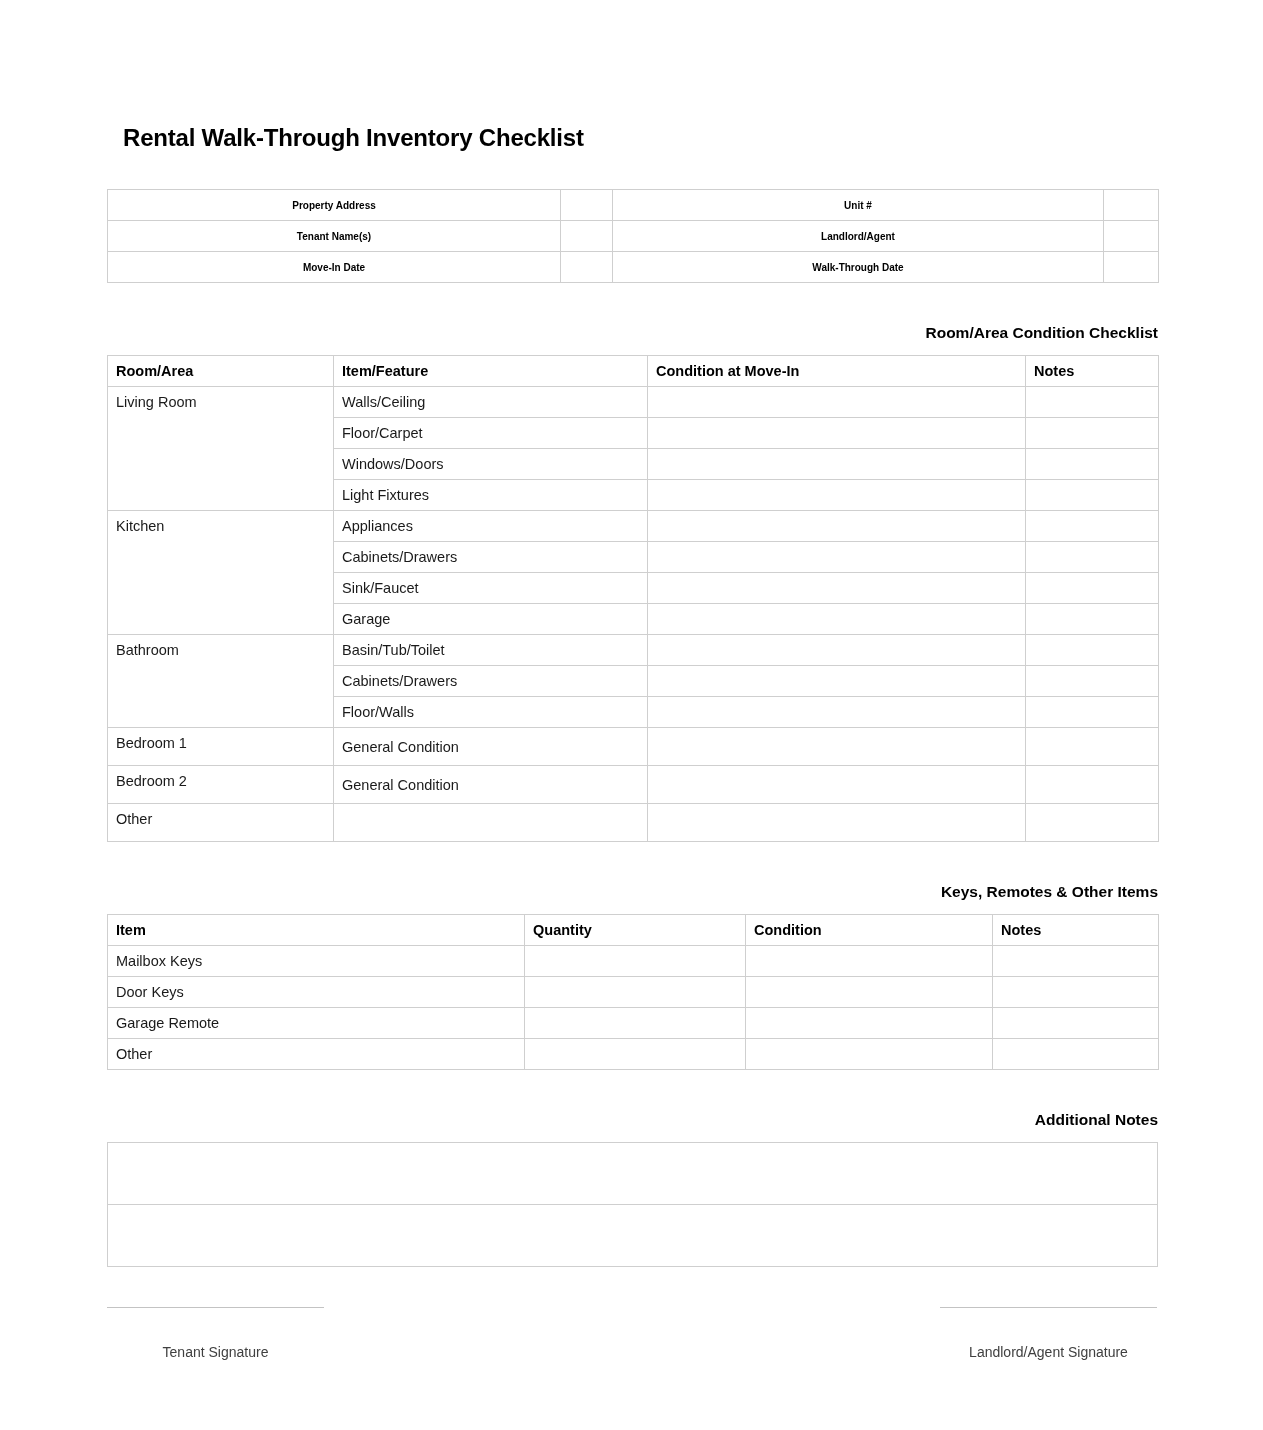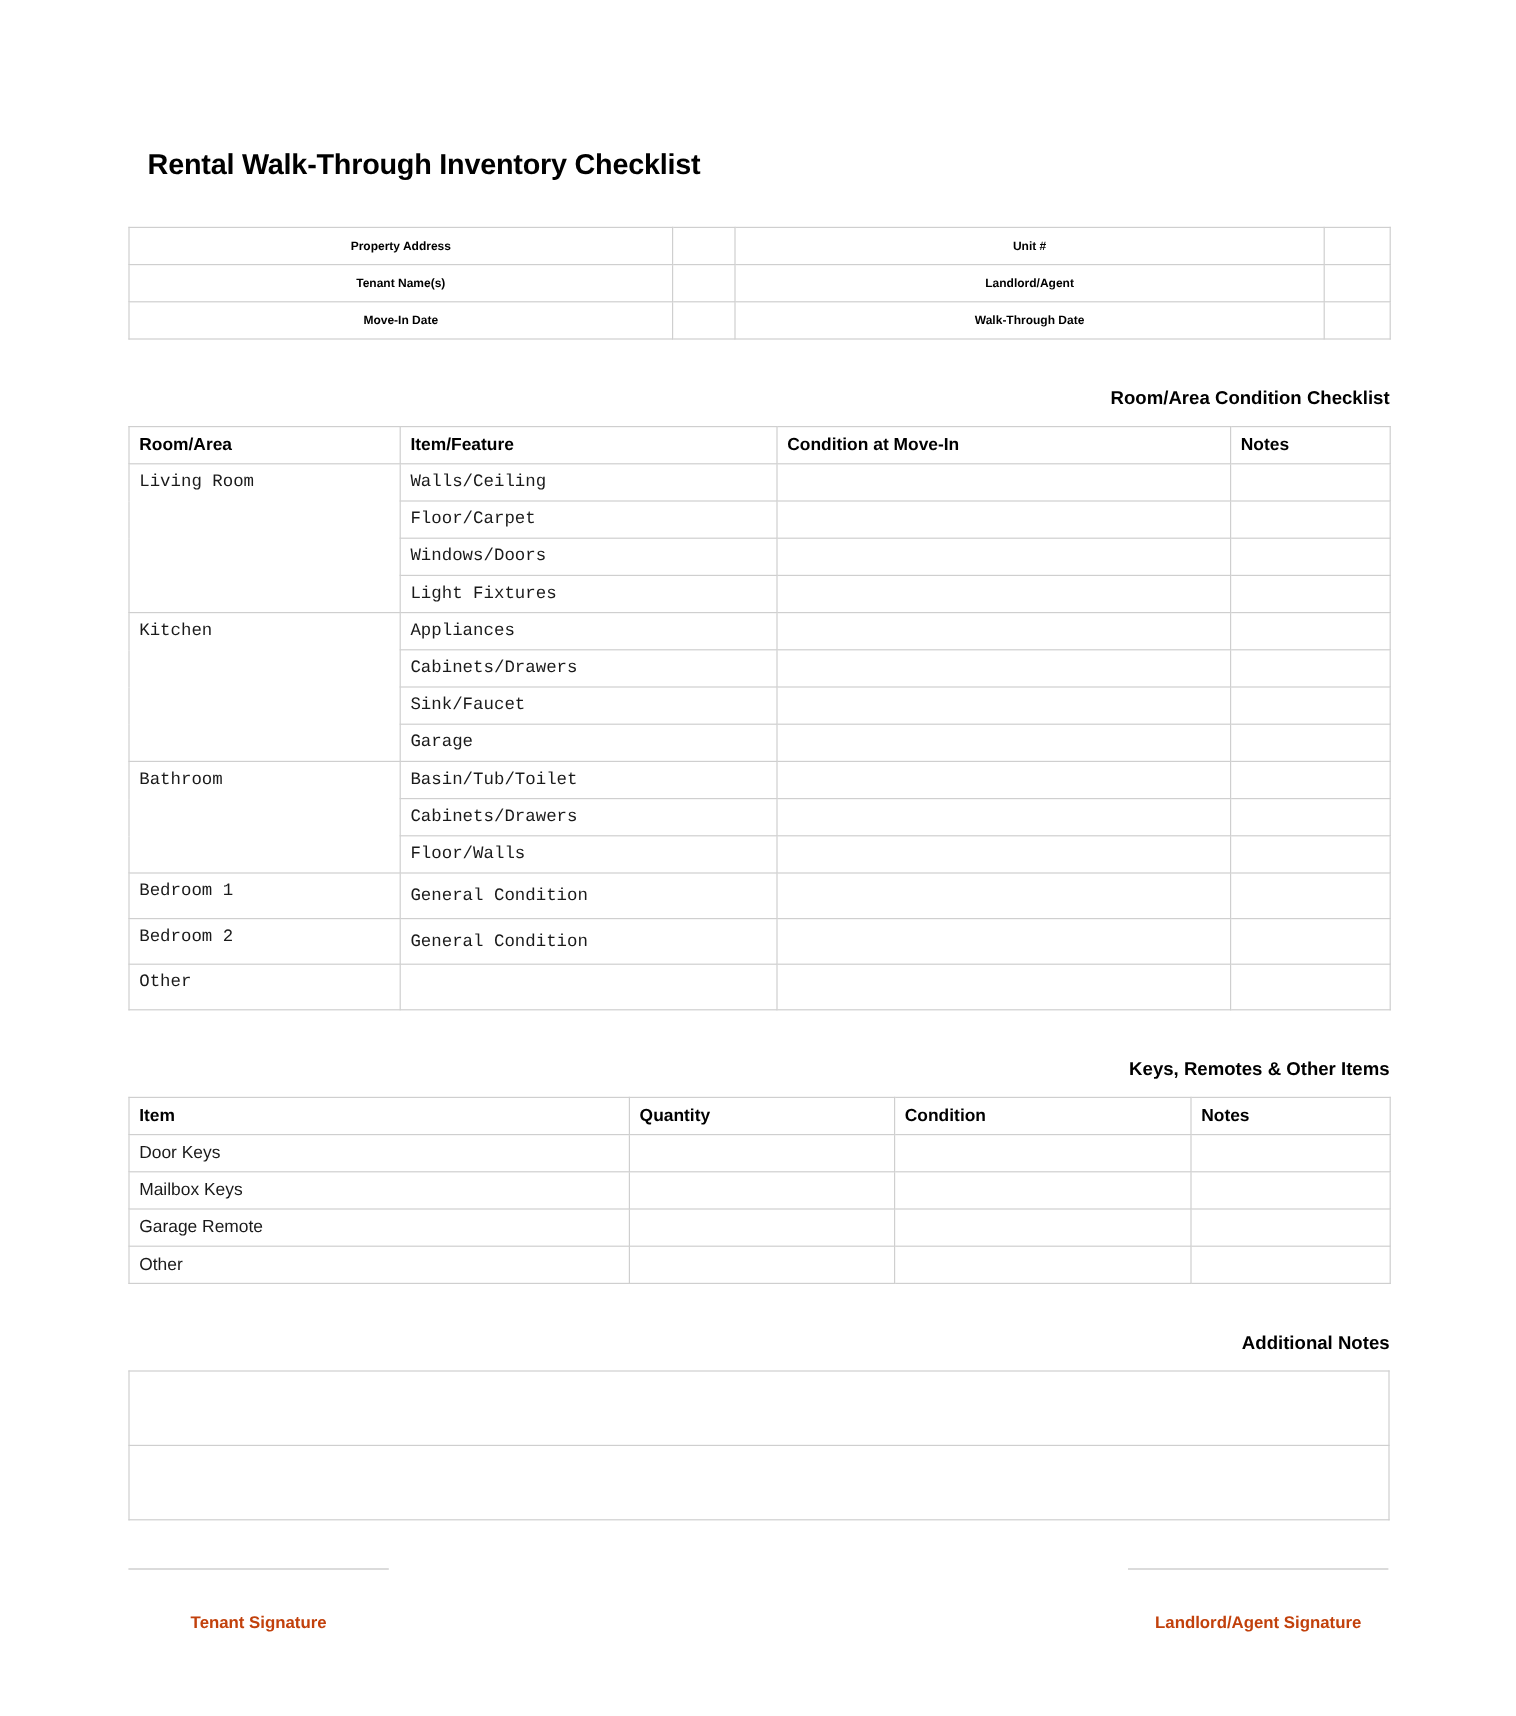--- a/index.html
+++ b/index.html
@@ -84,21 +84,20 @@
     font-weight: bold;
     font-size: 14.5px;
     color: #000000;
     padding-left: 8px;
   }
   .checklist-table td {
     height: 30px;
     padding-left: 8px;
     font-size: 14.5px;
     color: #1a1a1a;
-    font-family: Liberation Mono, monospace;
   }
   .checklist-table td.room-cell {
     vertical-align: top;
     padding-top: 7px;
   }
   .ck-c1 { width: 226px; }
   .ck-c2 { width: 314px; }
   .ck-c3 { width: 378px; }
   .ck-c4 { width: 133px; }
 
@@ -139,26 +138,25 @@
   }
   .sig-left  { left: 0px; }
   .sig-right { left: 833px; }
   .sig-line {
     border-top: 1px solid #c3c3c3;
     width: 217px;
     height: 0;
   }
   .sig-label {
     font-size: 14px;
-    color: #c2410c;
+    color: #404040;
     text-align: center;
     padding-top: 36px;
     line-height: 17px;
     white-space: nowrap;
-    font-weight: bold;
   }
 </style>
 </head>
 <body>
 
 <div class="page">
 
   <h1 class="doc-title">Rental Walk-Through Inventory Checklist</h1>
 
   <table class="info-table">
@@ -299,27 +297,27 @@
     <thead>
         <tr>
           <th>Item</th>
           <th>Quantity</th>
           <th>Condition</th>
           <th>Notes</th>
         </tr>
       </thead>
     <tbody>
         <tr>
+          <td>Mailbox Keys</td>
+          <td></td>
+          <td></td>
+          <td></td>
+        </tr>
+        <tr>
           <td>Door Keys</td>
-          <td></td>
-          <td></td>
-          <td></td>
-        </tr>
-        <tr>
-          <td>Mailbox Keys</td>
           <td></td>
           <td></td>
           <td></td>
         </tr>
         <tr>
           <td>Garage Remote</td>
           <td></td>
           <td></td>
           <td></td>
         </tr>

